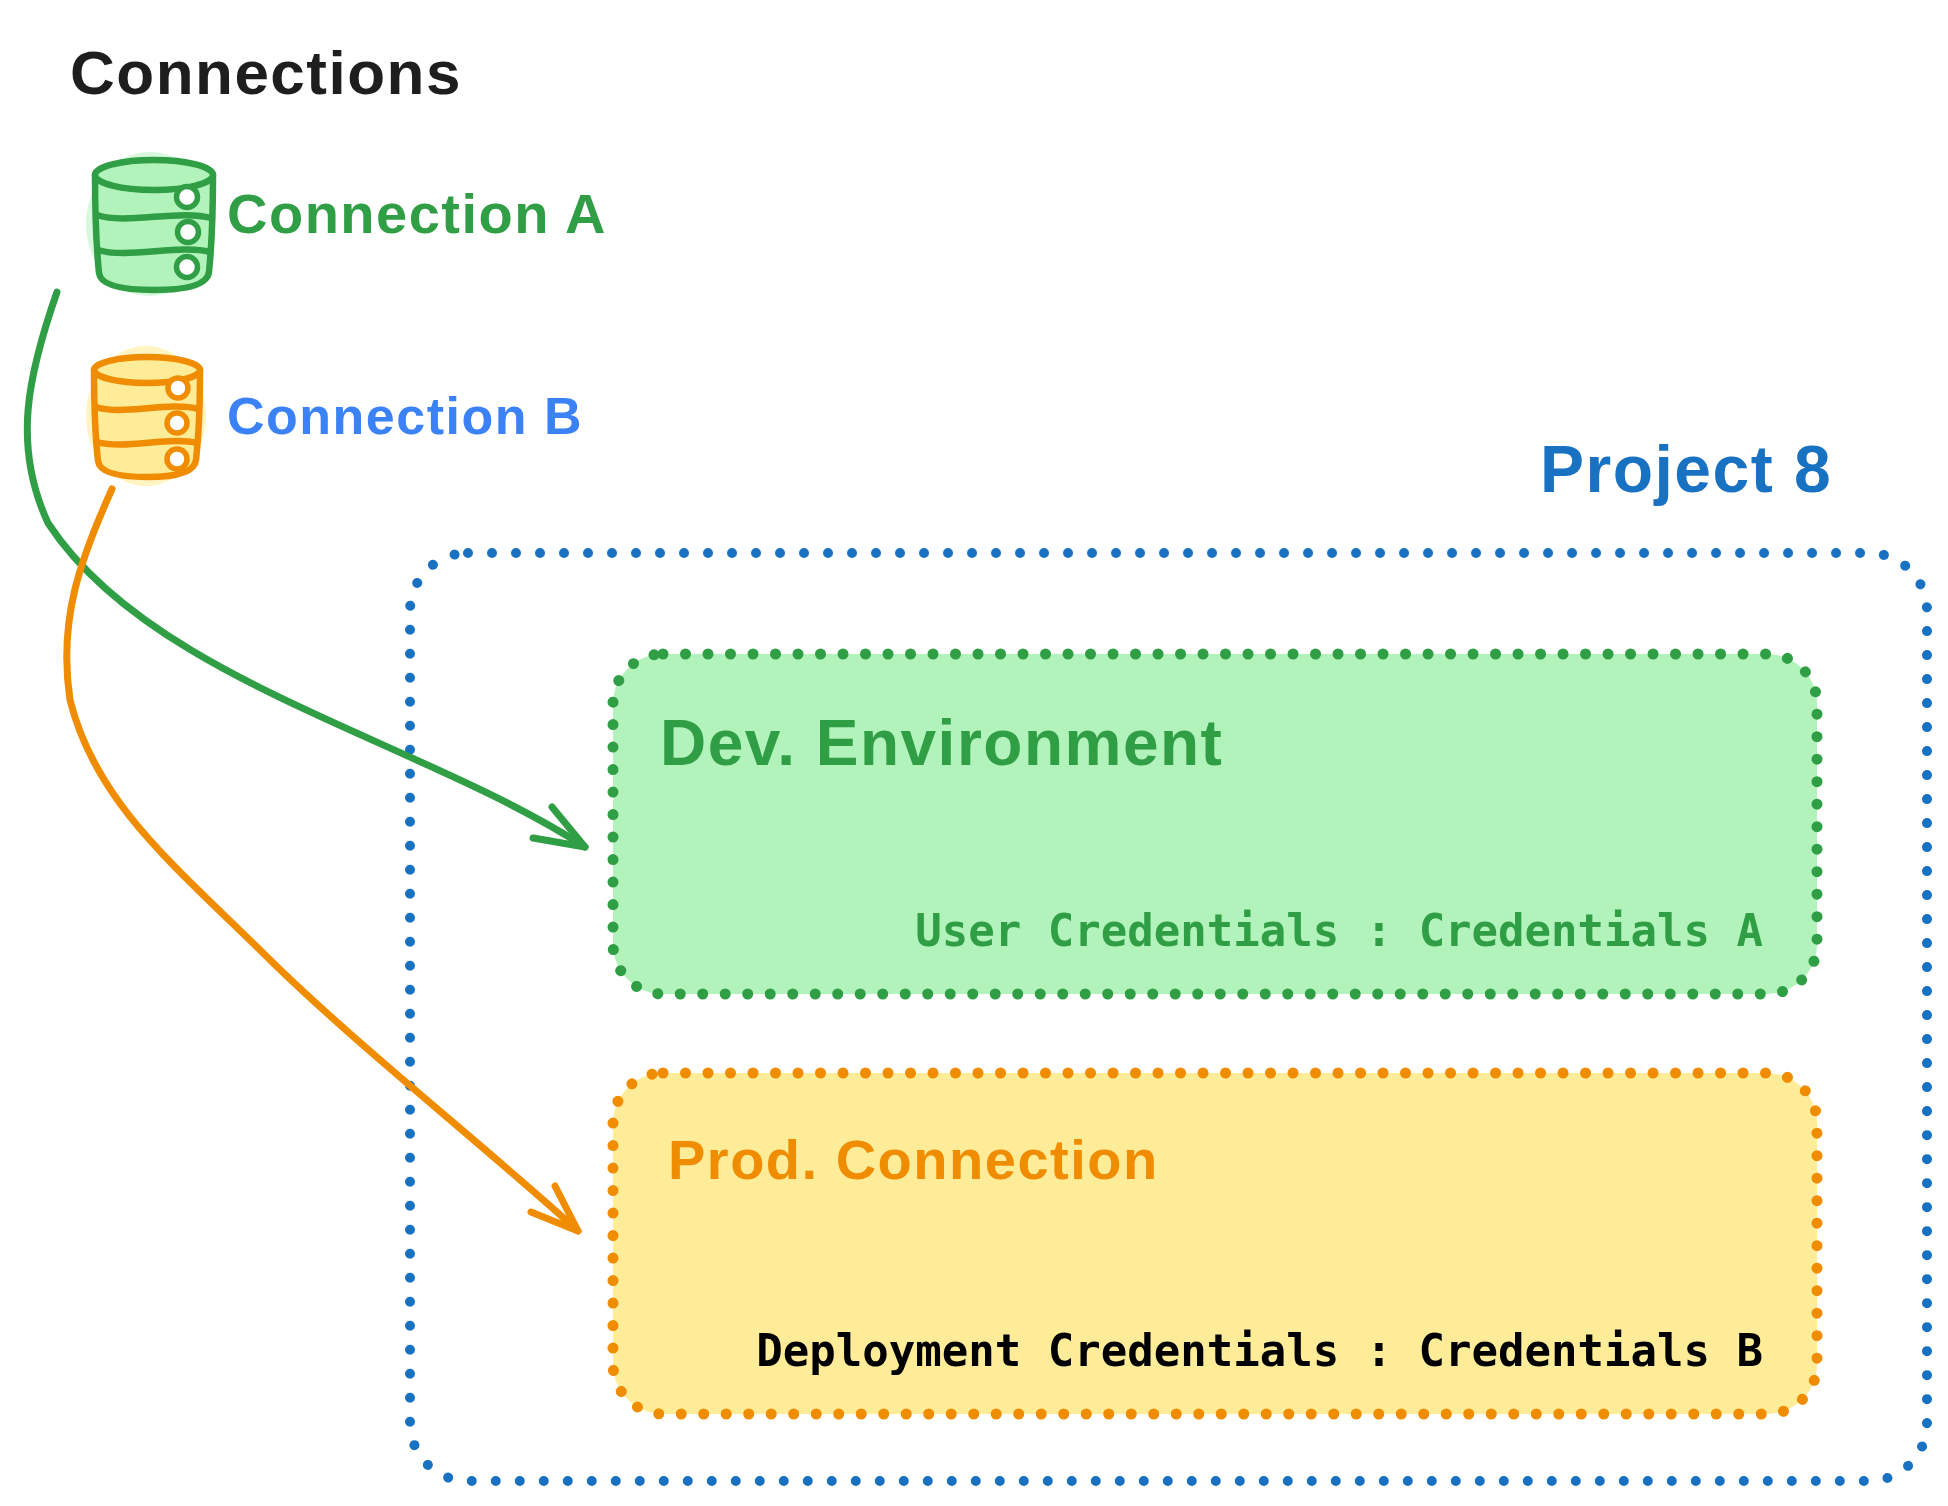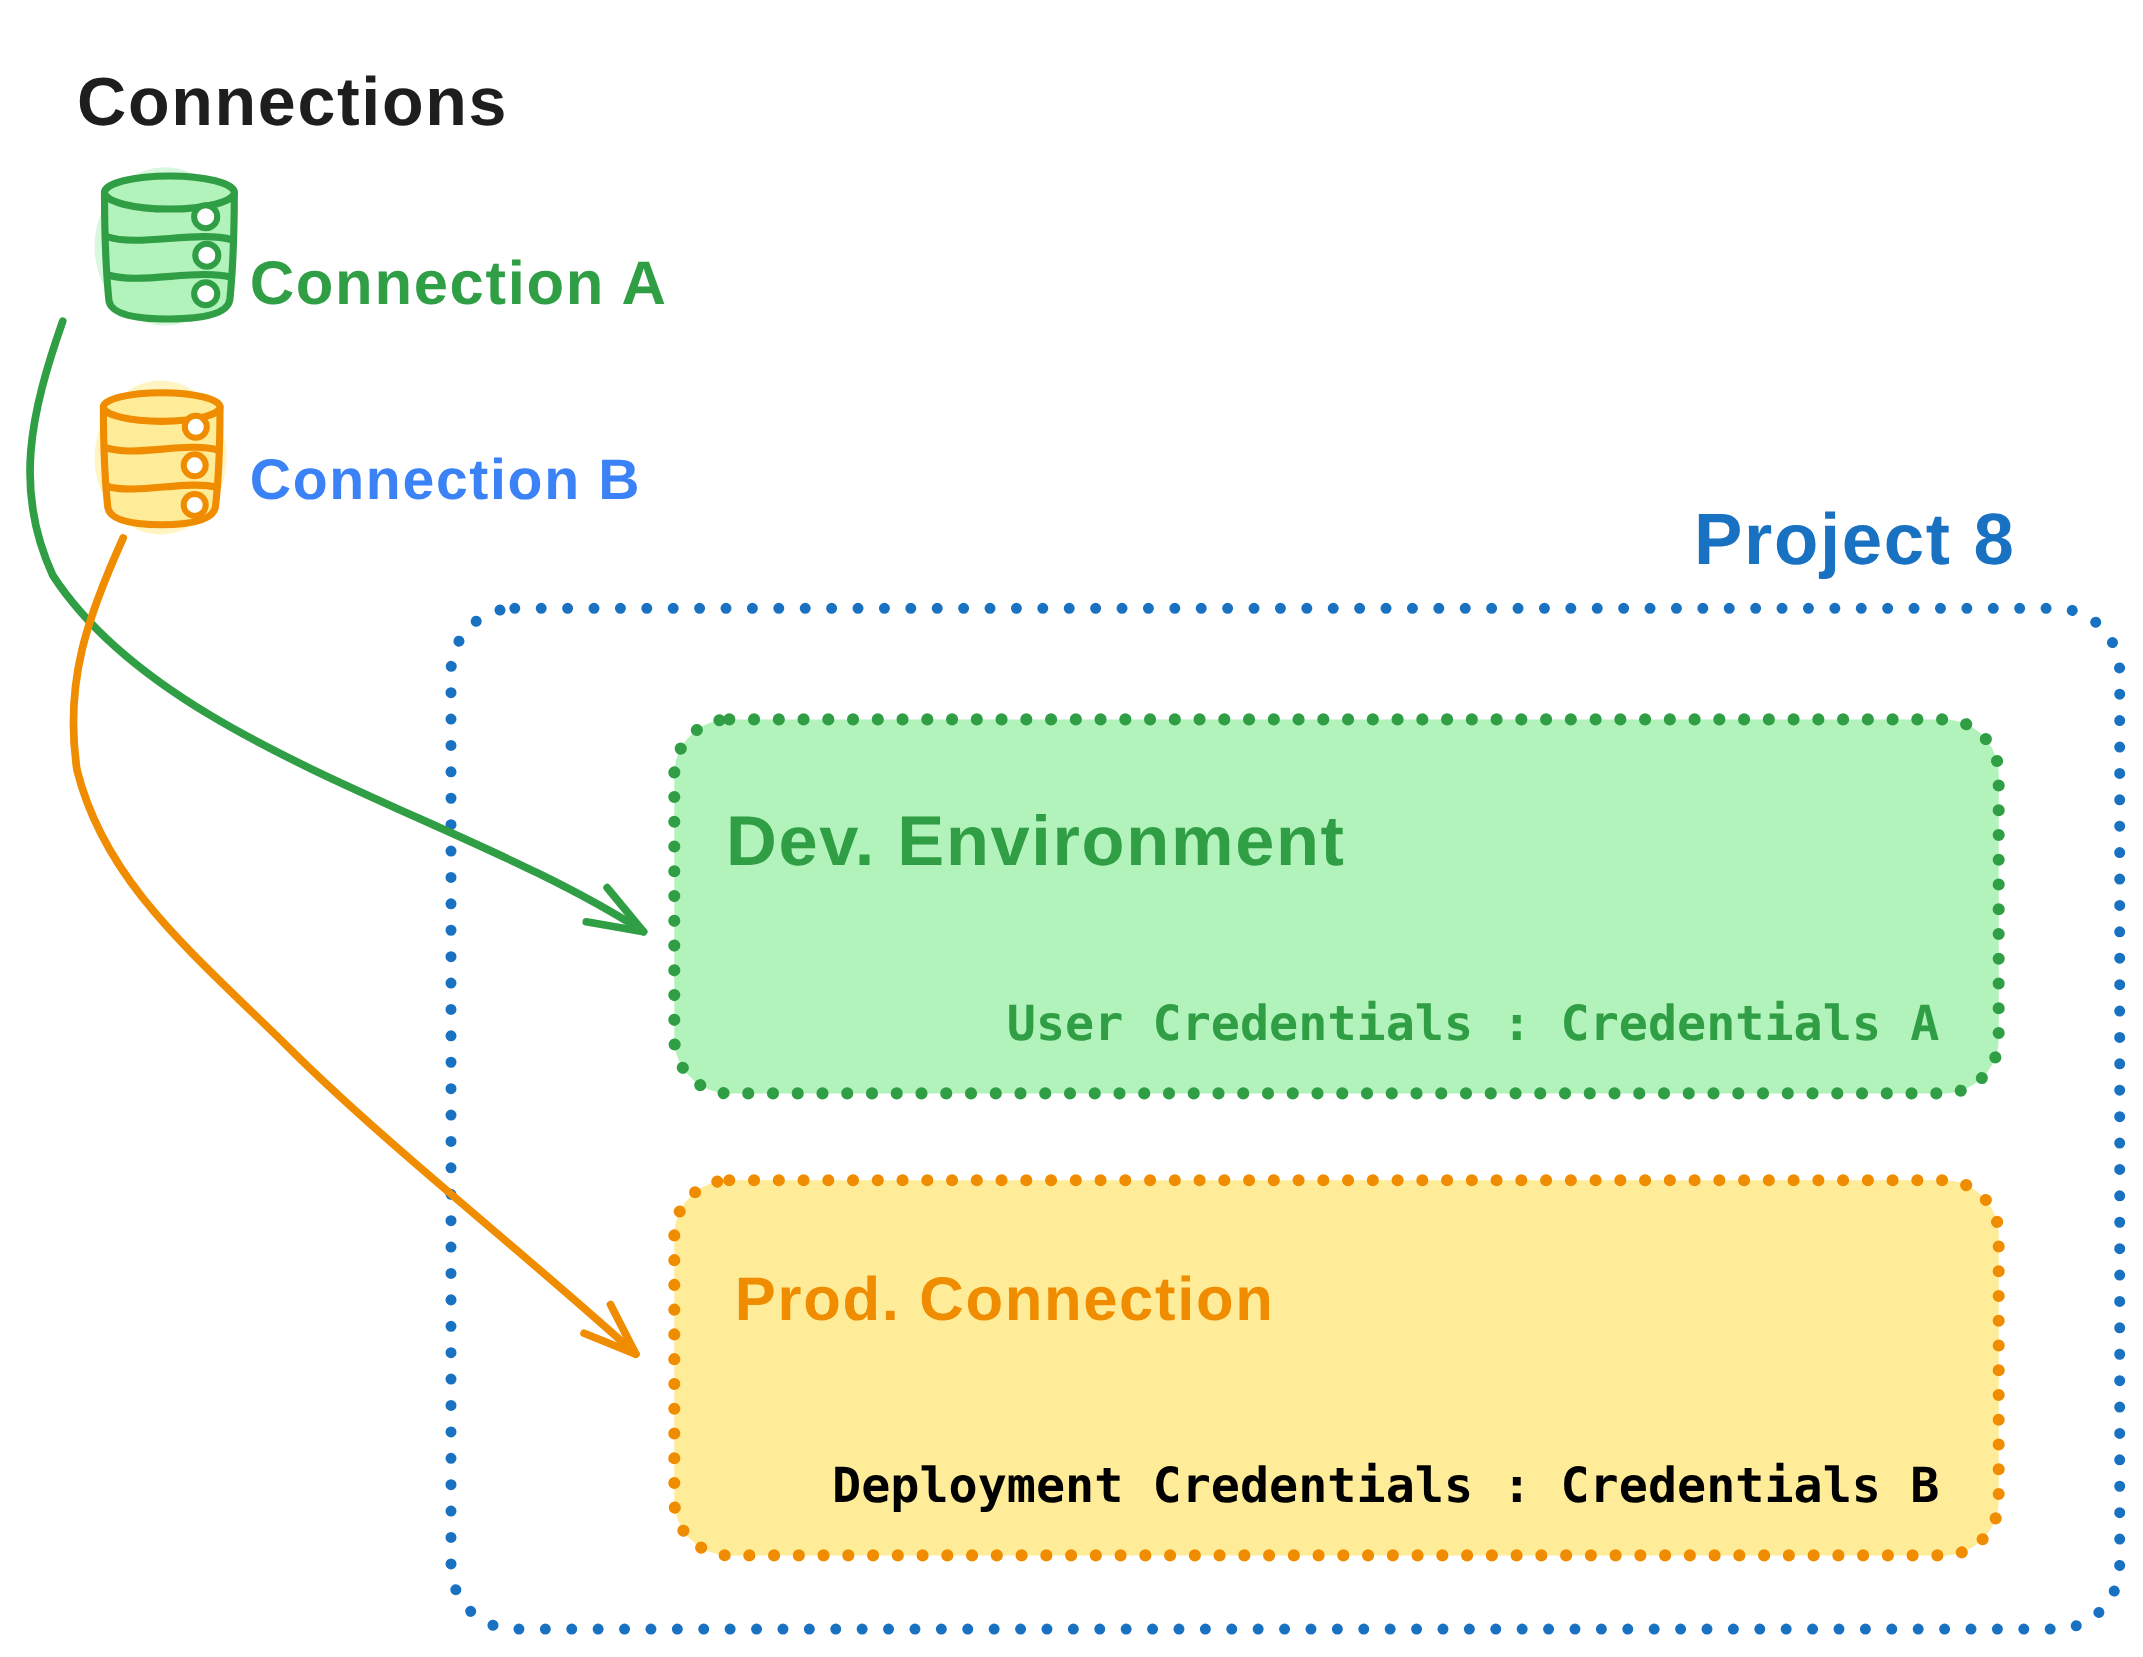--- a/index.html
+++ b/index.html
@@ -5,25 +5,25 @@
   html,body{margin:0;padding:0;background:#ffffff;}
   .stage{
     position:relative;
     width:1948px;height:1506px;
     background:#ffffff;
     overflow:hidden;
     font-family:"Liberation Sans", sans-serif;
   }
   .shapes{position:absolute;left:0;top:0;}
   .t{position:absolute;white-space:nowrap;line-height:1;}
-  .hand{font-family:"Liberation Sans", sans-serif;font-weight:700;letter-spacing:1.5px;margin-top:21px;}
+  .hand{font-family:"Liberation Sans", sans-serif;font-weight:700;letter-spacing:1.5px;}
   .mono{font-family:"DejaVu Sans Mono", monospace;font-weight:700;letter-spacing:0;}
 
   .title-connections{left:70px;top:42px;font-size:62px;color:#1e1e1e;}
-  .label-conn-a{left:227px;top:208px;font-size:56px;color:#2f9e44;}
+  .label-conn-a{left:227px;top:186px;font-size:56px;color:#2f9e44;}
   .label-conn-b{left:227px;top:390px;font-size:52px;color:#3b82f6;}
   .title-project{left:1540px;top:436px;font-size:66px;color:#1971c2;}
 
   .env-title-dev{left:660px;top:711px;font-size:64px;color:#2f9e44;}
   .env-title-prod{left:668px;top:1132px;font-size:56px;color:#f08c00;}
 
   .cred{right:185px;font-size:44px;}
   .cred-dev{top:909px;color:#2f9e44;}
   .cred-prod{top:1329px;color:#000000;}
 </style>

